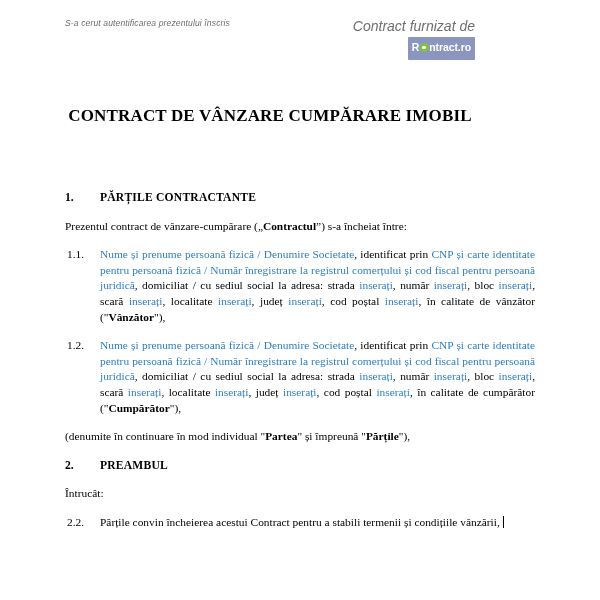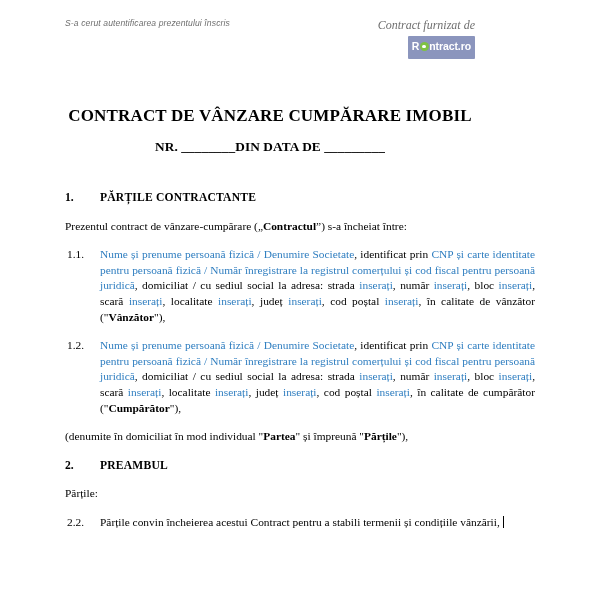--- a/index.html
+++ b/index.html
@@ -43,23 +43,23 @@
     white-space: nowrap;
   }
   .header-right {
     position: absolute;
     right: 0;
     top: 0;
     text-align: right;
   }
   .header-right-label {
     font-style: italic;
-    font-size: 12px;
+    font-size: 14px;
     color: #6f6f6f;
-    font-family: Liberation Serif, serif;
+    font-family: Liberation Sans, sans-serif;
     white-space: nowrap;
     display: block;
   }
   .logo {
     display: inline-block;
     margin-top: 3px;
     background: #8b95bd;
     padding: 1px 4px 6px 4px;
     border-radius: 1px;
     line-height: 1;
@@ -184,50 +184,47 @@
     <div class="header-left">S-a cerut autentificarea prezentului înscris</div>
     <div class="header-right">
       <span class="header-right-label">Contract furnizat de</span>
       <span class="logo">
         <span class="logo-text">R</span><span class="logo-mark"></span><span class="logo-text">ntract.ro</span>
       </span>
     </div>
   </div>
 
   <div class="doc-title">CONTRACT DE VÂNZARE CUMPĂRARE IMOBIL</div>
-  <div class="doc-subtitle">
-    <span>NR. ________</span><span>DIN DATA DE _________</span>
-  </div>
 
   <div class="body-content">
 
     <span class="section-heading">
       <span class="num">1.</span><span class="ttl">PĂRȚILE CONTRACTANTE</span>
     </span>
 
     <p class="para"><span>Prezentul contract de vânzare-cumpărare („</span><span class="b">Contractul</span><span>”) s-a încheiat între:</span></p>
 
     <span class="clause">
       <span class="clause-num">1.1.</span>
       <span class="clause-body"><span class="blue">Nume și prenume persoană fizică / Denumire Societate</span><span>, identificat prin </span><span class="blue">CNP și carte identitate pentru persoană fizică / Număr înregistrare la registrul comerțului și cod fiscal pentru persoană juridică</span><span>, domiciliat / cu sediul social la adresa: strada </span><span class="blue">inserați</span><span>, număr </span><span class="blue">inserați</span><span>, bloc </span><span class="blue">inserați</span><span>, scară </span><span class="blue">inserați</span><span>, localitate </span><span class="blue">inserați</span><span>, județ </span><span class="blue">inserați</span><span>, cod poștal </span><span class="blue">inserați</span><span>, în calitate de vânzător ("</span><span class="b">Vânzător</span><span>"),</span></span>
     </span>
 
 
     <span class="clause">
       <span class="clause-num">1.2.</span>
       <span class="clause-body"><span class="blue">Nume și prenume persoană fizică / Denumire Societate</span><span>, identificat prin </span><span class="blue">CNP și carte identitate pentru persoană fizică / Număr înregistrare la registrul comerțului și cod fiscal pentru persoană juridică</span><span>, domiciliat / cu sediul social la adresa: strada </span><span class="blue">inserați</span><span>, număr </span><span class="blue">inserați</span><span>, bloc </span><span class="blue">inserați</span><span>, scară </span><span class="blue">inserați</span><span>, localitate </span><span class="blue">inserați</span><span>, județ </span><span class="blue">inserați</span><span>, cod poștal </span><span class="blue">inserați</span><span>, în calitate de cumpărător ("</span><span class="b">Cumpărător</span><span>"),</span></span>
     </span>
 
-    <p class="para"><span>(denumite în domiciliat în mod individual "</span><span class="b">Partea</span><span>" și împreună "</span><span class="b">Părțile</span><span>"),</span></p>
+    <p class="para"><span>(denumite în continuare în mod individual "</span><span class="b">Partea</span><span>" și împreună "</span><span class="b">Părțile</span><span>"),</span></p>
 
     <span class="section-heading">
       <span class="num">2.</span><span class="ttl">PREAMBUL</span>
     </span>
 
-    <p class="para">Părțile:</p>
+    <p class="para">Întrucât:</p>
 
 
     <span class="clause">
       <span class="clause-num">2.2.</span>
       <span class="clause-body"><span>Părțile convin încheierea acestui Contract pentru a stabili termenii și condițiile vânzării,</span><span class="caret"></span></span>
     </span>
 
   </div>
 </div>
 

